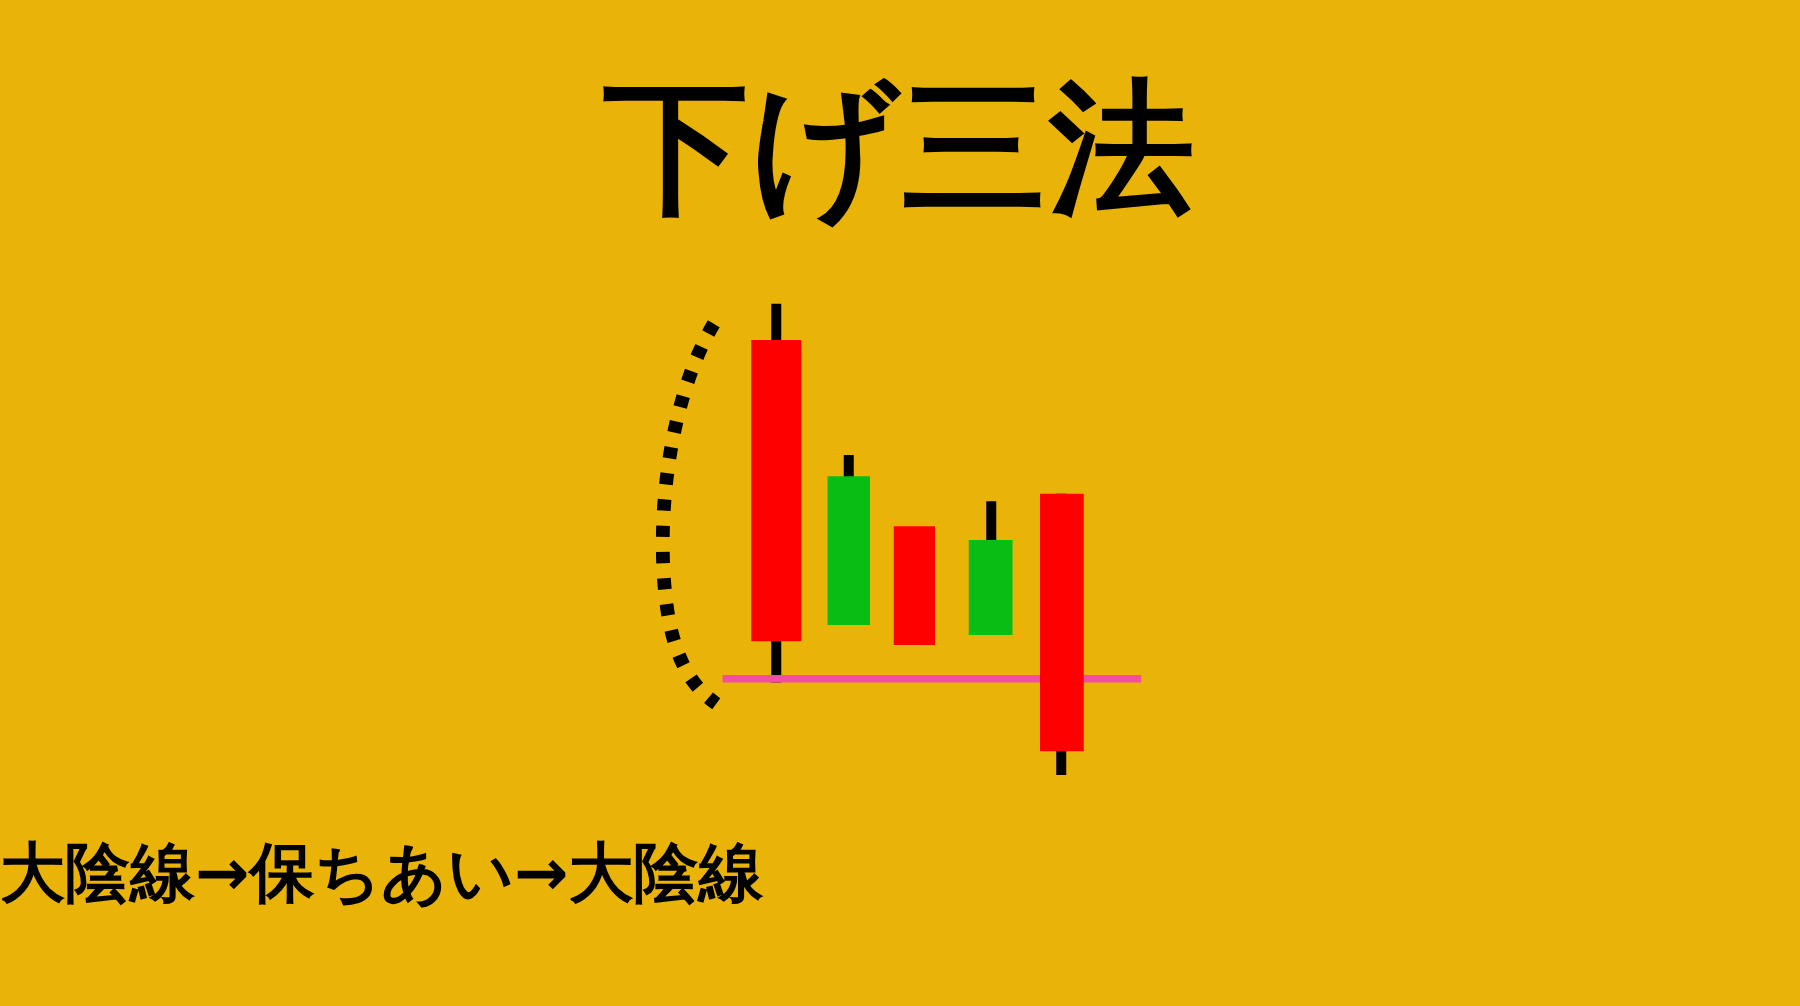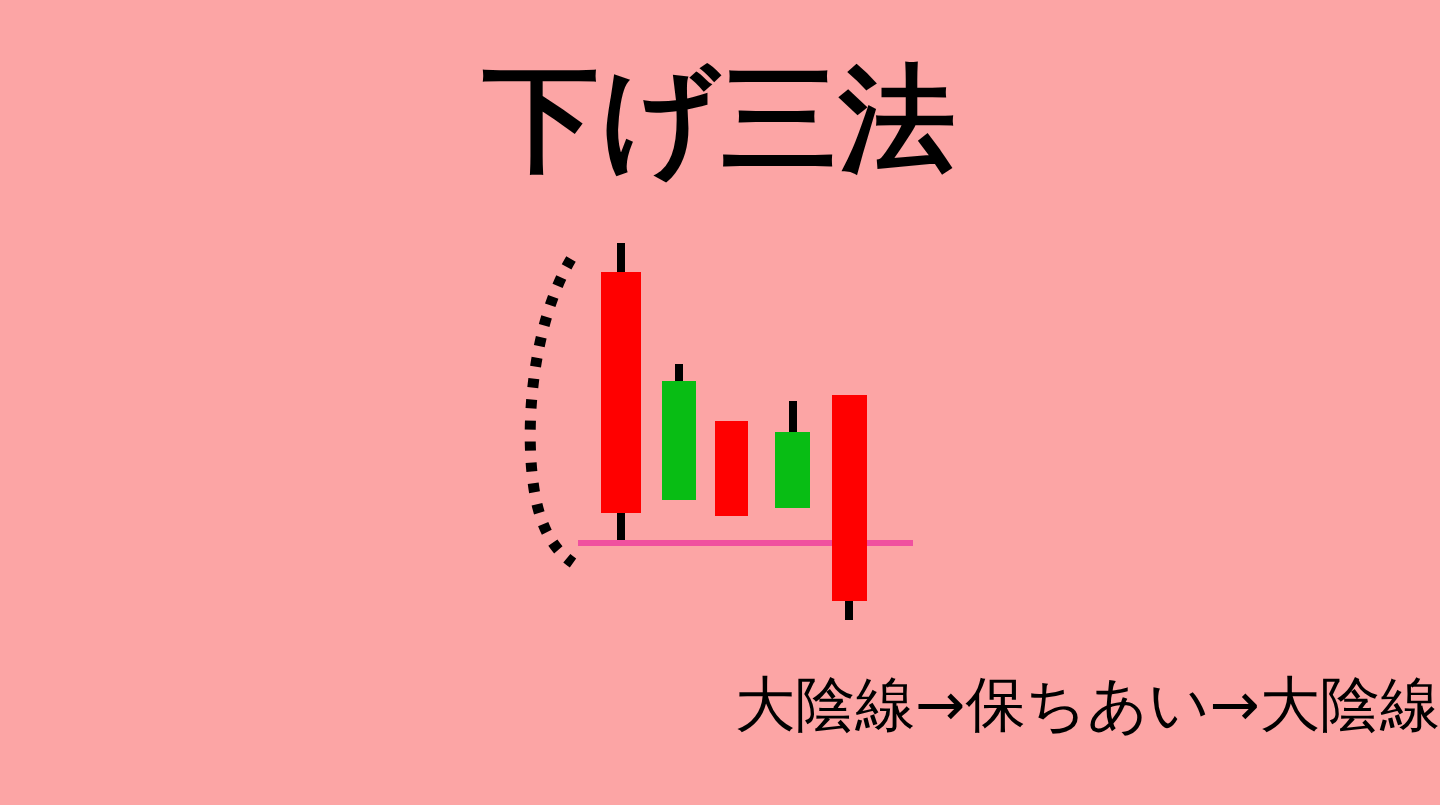--- a/index.html
+++ b/index.html
@@ -7,21 +7,21 @@
     padding: 0;
     background: #ffffff;
   }
   body {
     font-family: "Liberation Sans", sans-serif;
   }
   #page {
     position: relative;
     width: 1440px;
     height: 805px;
-    background: #fca5a5;
+    background: #eab308;
     overflow: hidden;
   }
 
   
   #title {
     position: absolute;
     left: 0;
     top: 52px;
     width: 1440px;
     text-align: center;
@@ -33,24 +33,24 @@
     letter-spacing: 2px;
     white-space: nowrap;
   }
 
   
   #caption {
     position: absolute;
     left: 0;
     top: 668px;
     width: 1440px;
-    text-align: right;
+    text-align: left;
     font-family: "DejaVu Sans", "Liberation Sans", sans-serif;
-    font-size: 60px;
-    font-weight: normal;
+    font-size: 52px;
+    font-weight: bold;
     line-height: 1.2;
     color: #000000;
     letter-spacing: 0px;
     white-space: nowrap;
   }
 
   
   #chart {
     position: absolute;
     left: 0;

